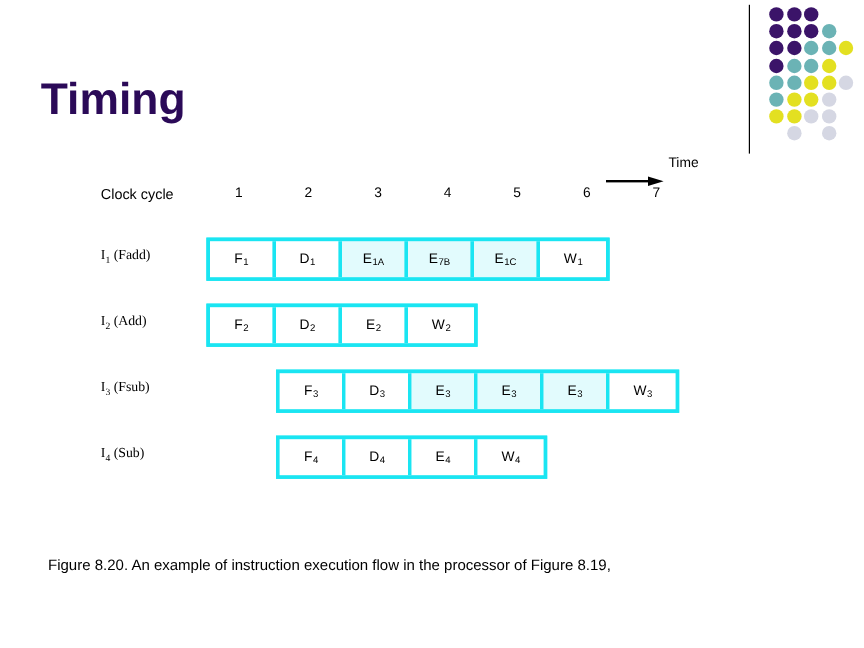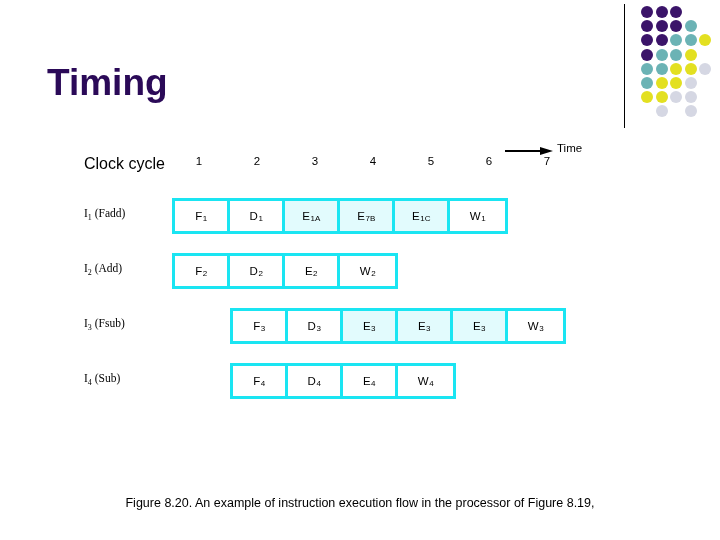--- a/index.html
+++ b/index.html
@@ -35,42 +35,42 @@
   #dot-grid .dot {
     position: absolute;
     width: 12px;
     height: 12px;
     border-radius: 50%;
   }
 
   
   #slide-title {
     position: absolute;
-    left: 47px;
+    left: 34px;
     top: 62px;
     font-size: 37px;
     font-weight: bold;
     color: #2b0a58;
     letter-spacing: 0px;
     line-height: 42px;
     white-space: nowrap;
   }
 
   
   #diagram {
     position: absolute;
     left: 0;
     top: 0;
     width: 720px;
     height: 540px;
   }
 
   .axis-label {
     position: absolute;
-    font-size: 16px;
+    font-size: 12px;
     color: #000000;
     white-space: nowrap;
   }
   #clock-cycle-label {
     left: 84px;
     top: 155px;
   }
   .cycle-number {
     position: absolute;
     top: 155px;
@@ -102,21 +102,21 @@
     top: 0px;
     width: 0;
     height: 0;
     border-top: 4.5px solid transparent;
     border-bottom: 4.5px solid transparent;
     border-left: 13px solid #000000;
   }
   #time-text {
     position: absolute;
     left: 557px;
-    top: 142px;
+    top: 130px;
     font-size: 11.5px;
     white-space: nowrap;
   }
 
   
   .instr-label {
     position: absolute;
     left: 84px;
     font-size: 11.5px;
     white-space: nowrap;
@@ -167,25 +167,24 @@
     position: relative;
     top: 3px;
   }
 
   
   #caption {
     position: absolute;
     left: 40px;
     top: 462px;
     width: 640px;
-    text-align: center;
+    text-align: left;
     font-size: 12.5px;
     line-height: 18px;
     color: #000000;
-    margin-top: 32px;
   }
 </style>
 </head>
 <body>
 
 <div id="logo-rule"></div>
 <div id="dot-grid">
     <div class="dot" style="left: 0px; top: 0px; background: rgb(59, 20, 105);"></div>
     <div class="dot" style="left: 14.5px; top: 0px; background: rgb(59, 20, 105);"></div>
     <div class="dot" style="left: 29px; top: 0px; background: rgb(59, 20, 105);"></div>

